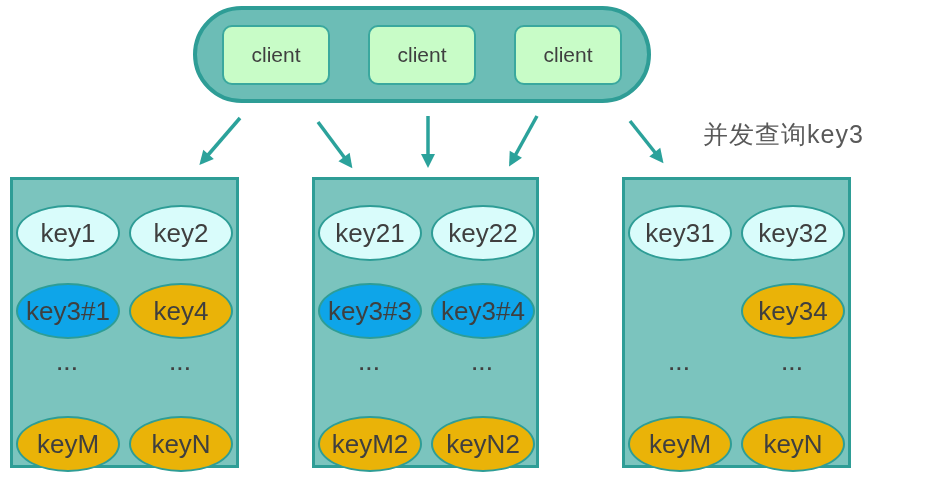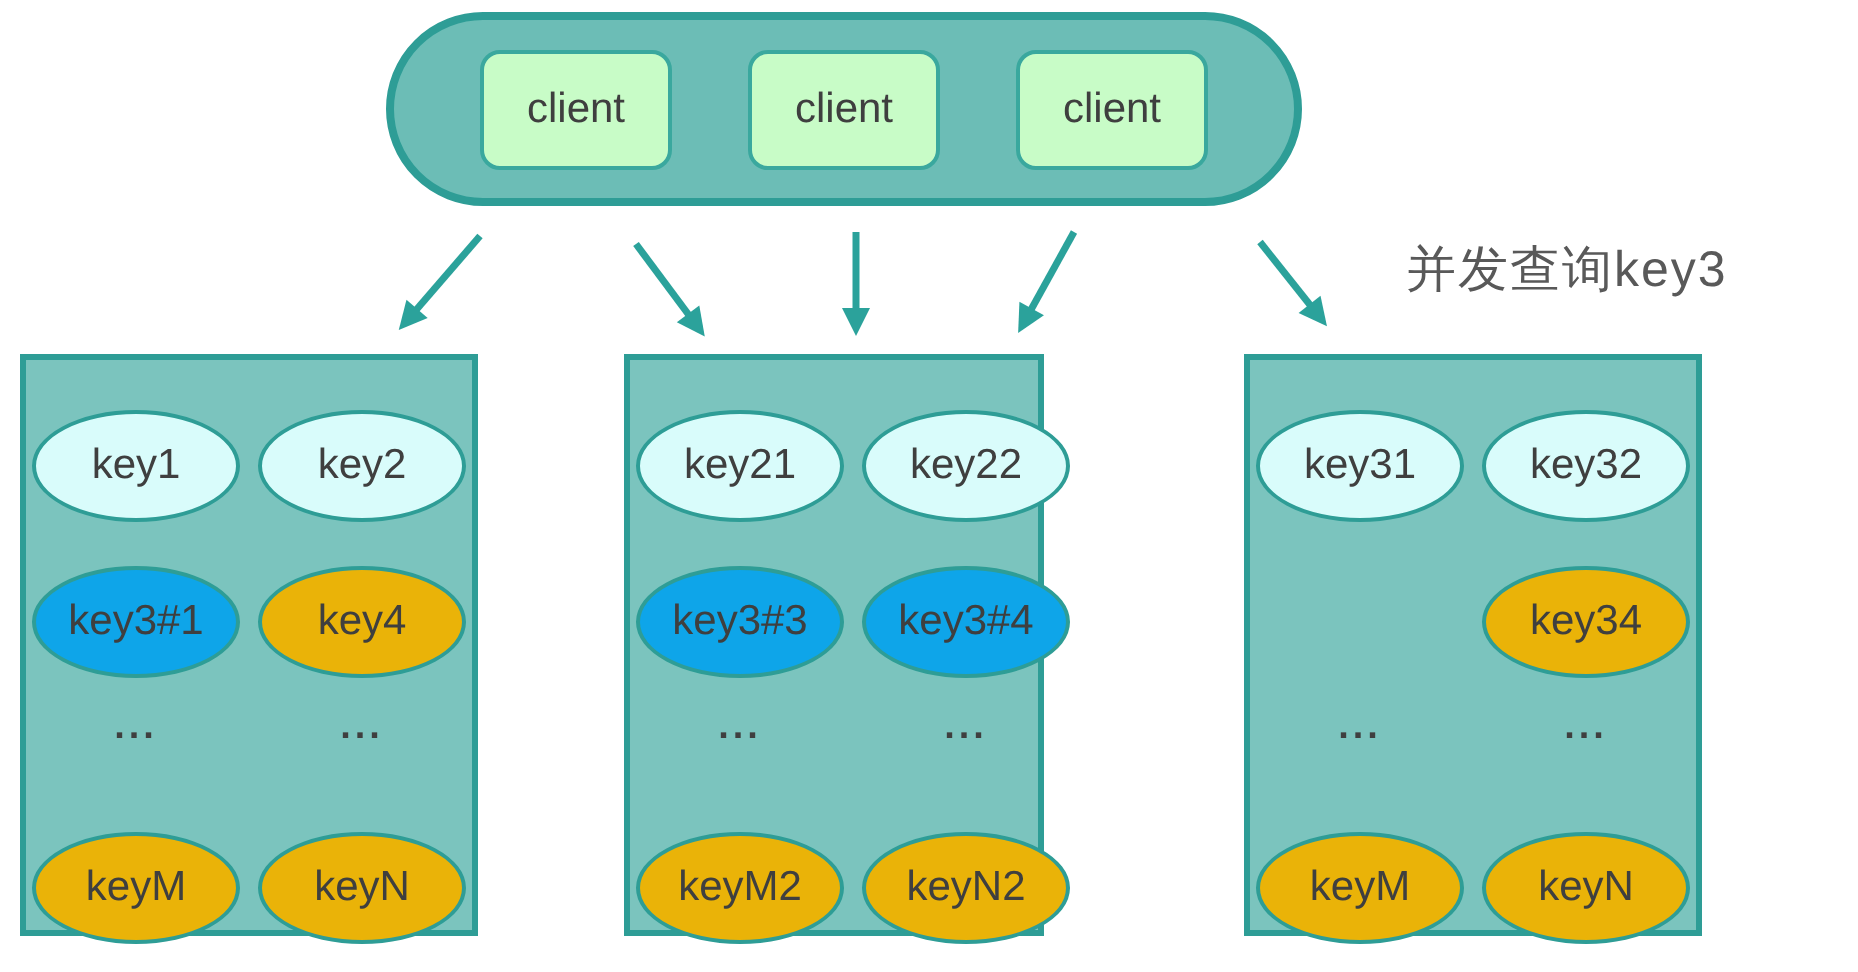--- a/index.html
+++ b/index.html
@@ -11,55 +11,55 @@
   .canvas{position:absolute;inset:0;width:929px;height:486px;}
 
   
   .client-pill{
     position:absolute;left:193px;top:6px;width:458px;height:97px;
     box-sizing:border-box;
     background:#6CBDB6;border:4px solid #2E9D96;border-radius:49px;
     display:flex;align-items:center;justify-content:center;gap:38px;
   }
   .client-box{
-    width:96px;height:60px;box-sizing:border-box;
+    width:108px;height:60px;box-sizing:border-box;
     background:#C8FCC7;border:2px solid #3AA89E;border-radius:10px;
     display:flex;align-items:center;justify-content:center;
     font-size:21px;color:#3F3F3F;
   }
 
   
   .annotation{
     position:absolute;left:703px;top:118px;
     font-size:25px;color:#595959;letter-spacing:1px;white-space:nowrap;
   }
 
   
   .arrows{position:absolute;left:0;top:0;width:929px;height:486px;pointer-events:none;}
 
   
   .shard{
     position:absolute;top:177px;height:291px;box-sizing:border-box;
     background:#7BC4BE;border:3px solid #2E9D96;
   }
   .shard-1{left:10px;width:229px;}
-  .shard-2{left:312px;width:210px;}
+  .shard-2{left:312px;width:227px;}
   .shard-3{left:622px;width:229px;text-align:center;}
 
   .row{position:absolute;left:0;width:100%;height:57px;display:flex;}
   .row1{top:25px;}
   .row2{top:103px;}
   .row3{top:168px;height:32px;}
   .row4{top:236px;}
 
   .cell{
     position:absolute;width:104px;height:56px;box-sizing:border-box;
     border:2px solid #2E9D96;border-radius:50%;
     display:flex;align-items:center;justify-content:center;
-    font-size:21px;color:#3F3F3F;white-space:nowrap;
+    font-size:26px;color:#3F3F3F;white-space:nowrap;
   }
   .c1{left:3px;}
   .c2{left:116px;}
 
   .v-cyan{background:#D9FCFB;}
   .v-hot{background:#0ea5e9;}
   .v-green{background:#eab308;}
   .v-dots{
     background:none;border:none;border-radius:0;
     font-size:19px;font-weight:bold;letter-spacing:2px;color:#3F3F3F;

